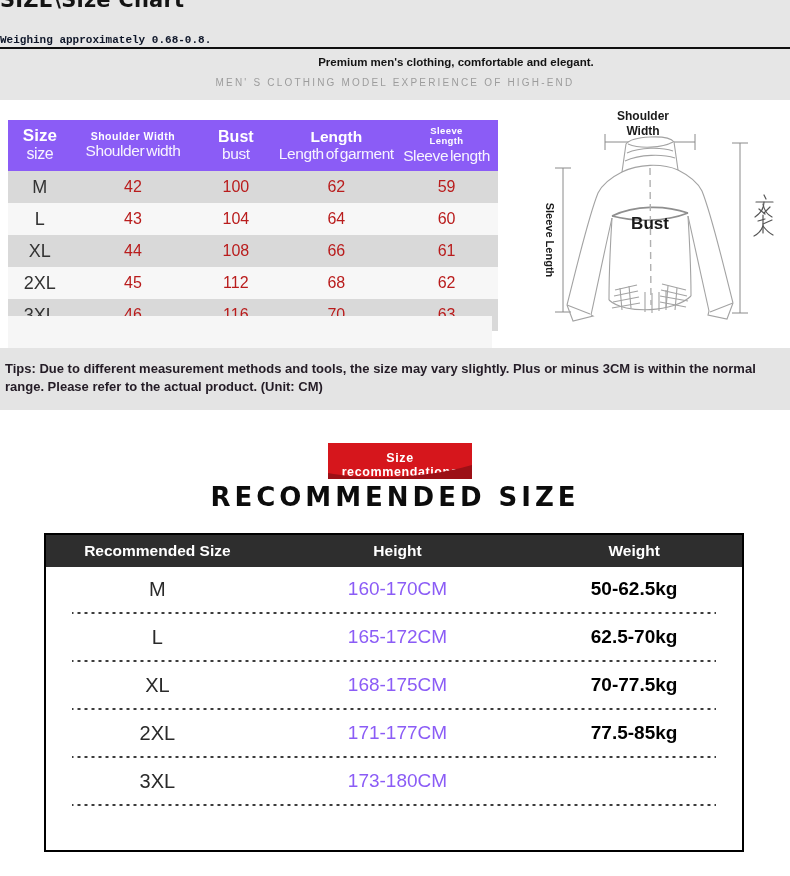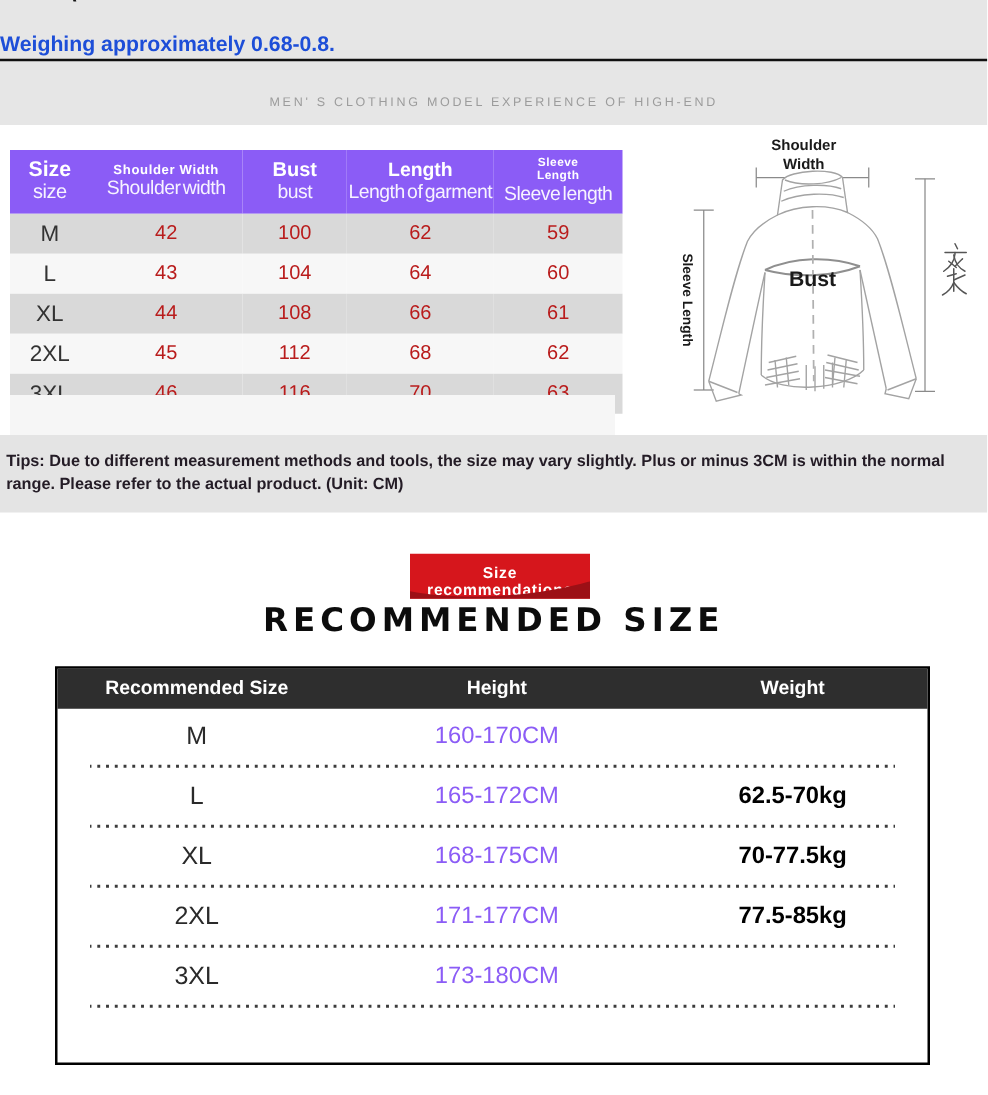--- a/index.html
+++ b/index.html
@@ -4,21 +4,21 @@
 <style>
   html,body{margin:0;padding:0;background:#fff;}
   .page{position:relative;width:790px;height:876px;overflow:hidden;background:#fff;
         font-family:"Liberation Sans",sans-serif;color:#222;}
 
   
   .top-band{position:absolute;top:0;left:0;width:790px;height:100px;background:#e6e6e6;}
   .title-row{position:absolute;top:8px;left:0;width:790px;height:38px;display:flex;
              justify-content:flex-end;align-items:baseline;gap:22px;padding-right:28px;box-sizing:border-box;flex-direction:column;}
   .page-title{font-family:"DejaVu Sans",sans-serif;font-weight:bold;font-size:21px;color:#141414;letter-spacing:.2px;}
-  .weight-note{font-family:Liberation Sans, sans-serif;font-weight:bold;font-size:17px;color:#1d4ed8;}
+  .weight-note{font-family:Liberation Mono, monospace;font-weight:bold;font-size:11px;color:#0f172a;}
   .top-divider{position:absolute;top:47px;left:0;width:790px;border-top:2px solid #101010;}
   .tagline{position:absolute;top:56px;left:0;width:790px;text-align:center;padding-left:122px;box-sizing:border-box;
            font-weight:bold;font-size:11.5px;color:#141414;}
   .tagline-sub{position:absolute;top:77px;left:0;width:790px;text-align:center;
            font-size:10px;letter-spacing:2.2px;color:#9c9c9c;}
 
   
   .content{position:absolute;top:100px;left:0;width:790px;height:248px;background:#fff;}
 
   table.size-table{position:absolute;left:8px;top:20px;width:490px;border-collapse:collapse;table-layout:fixed;}
@@ -71,20 +71,21 @@
 <body>
 
 <div class="page">
 
   <div class="top-band">
     <div class="title-row">
       <span class="page-title">SIZE\Size Chart</span>
       <span class="weight-note">Weighing approximately 0.68-0.8.</span>
     </div>
     <div class="top-divider"></div>
+    <div class="tagline">Premium men's clothing, comfortable and elegant.</div>
     <div class="tagline-sub">MEN' S CLOTHING MODEL EXPERIENCE OF HIGH-END</div>
   </div>
 
   <div class="content">
     <table class="size-table">
       <colgroup>
           <col class="c0">
           <col class="c1">
           <col class="c2">
           <col class="c3">
@@ -239,20 +240,21 @@
   <div class="rec-table">
     <div class="rec-head">
         <div>Recommended Size</div>
         <div>Height</div>
         <div>Weight</div>
       </div>
     <div>
         <div class="rec-row">
           <div class="rec-size">M</div>
           <div class="rec-height">160-170CM</div>
+          <div class="rec-weight">50-62.5kg</div>
         </div>
         <div class="dots"></div>
         <div class="rec-row">
           <div class="rec-size">L</div>
           <div class="rec-height">165-172CM</div>
           <div class="rec-weight">62.5-70kg</div>
         </div>
         <div class="dots"></div>
         <div class="rec-row">
           <div class="rec-size">XL</div>

